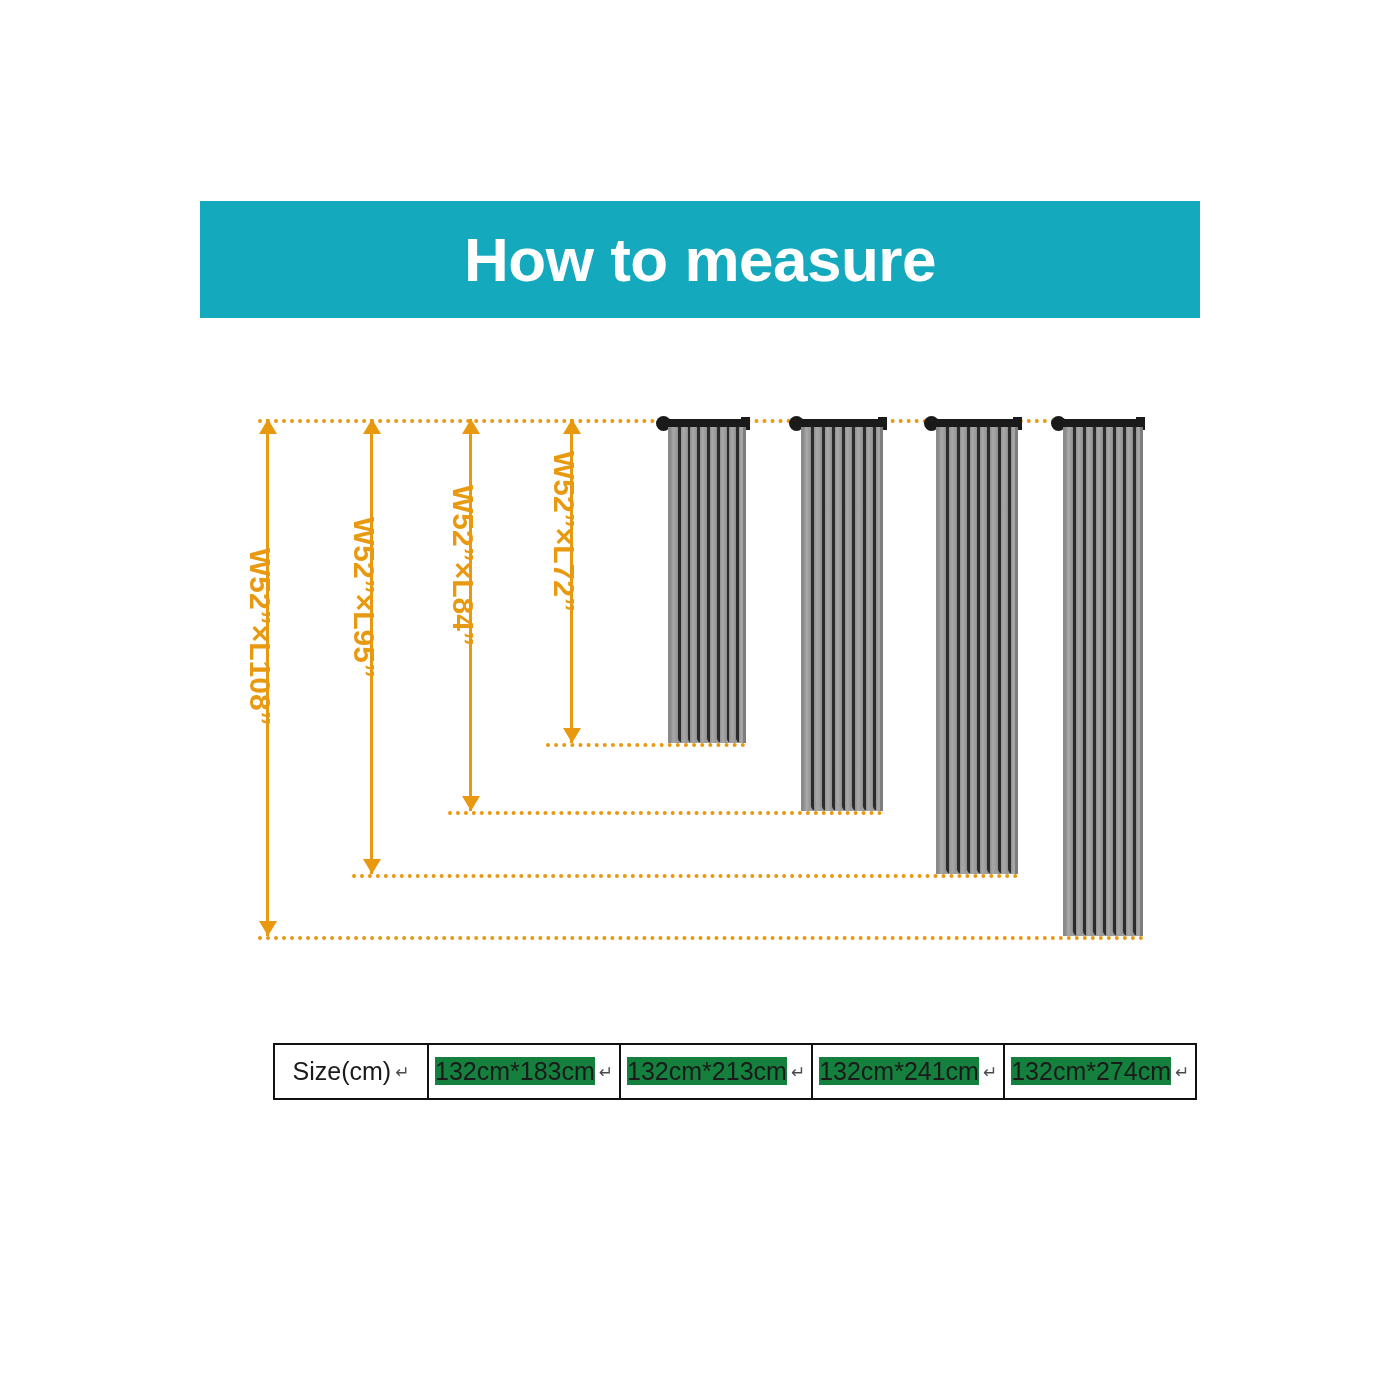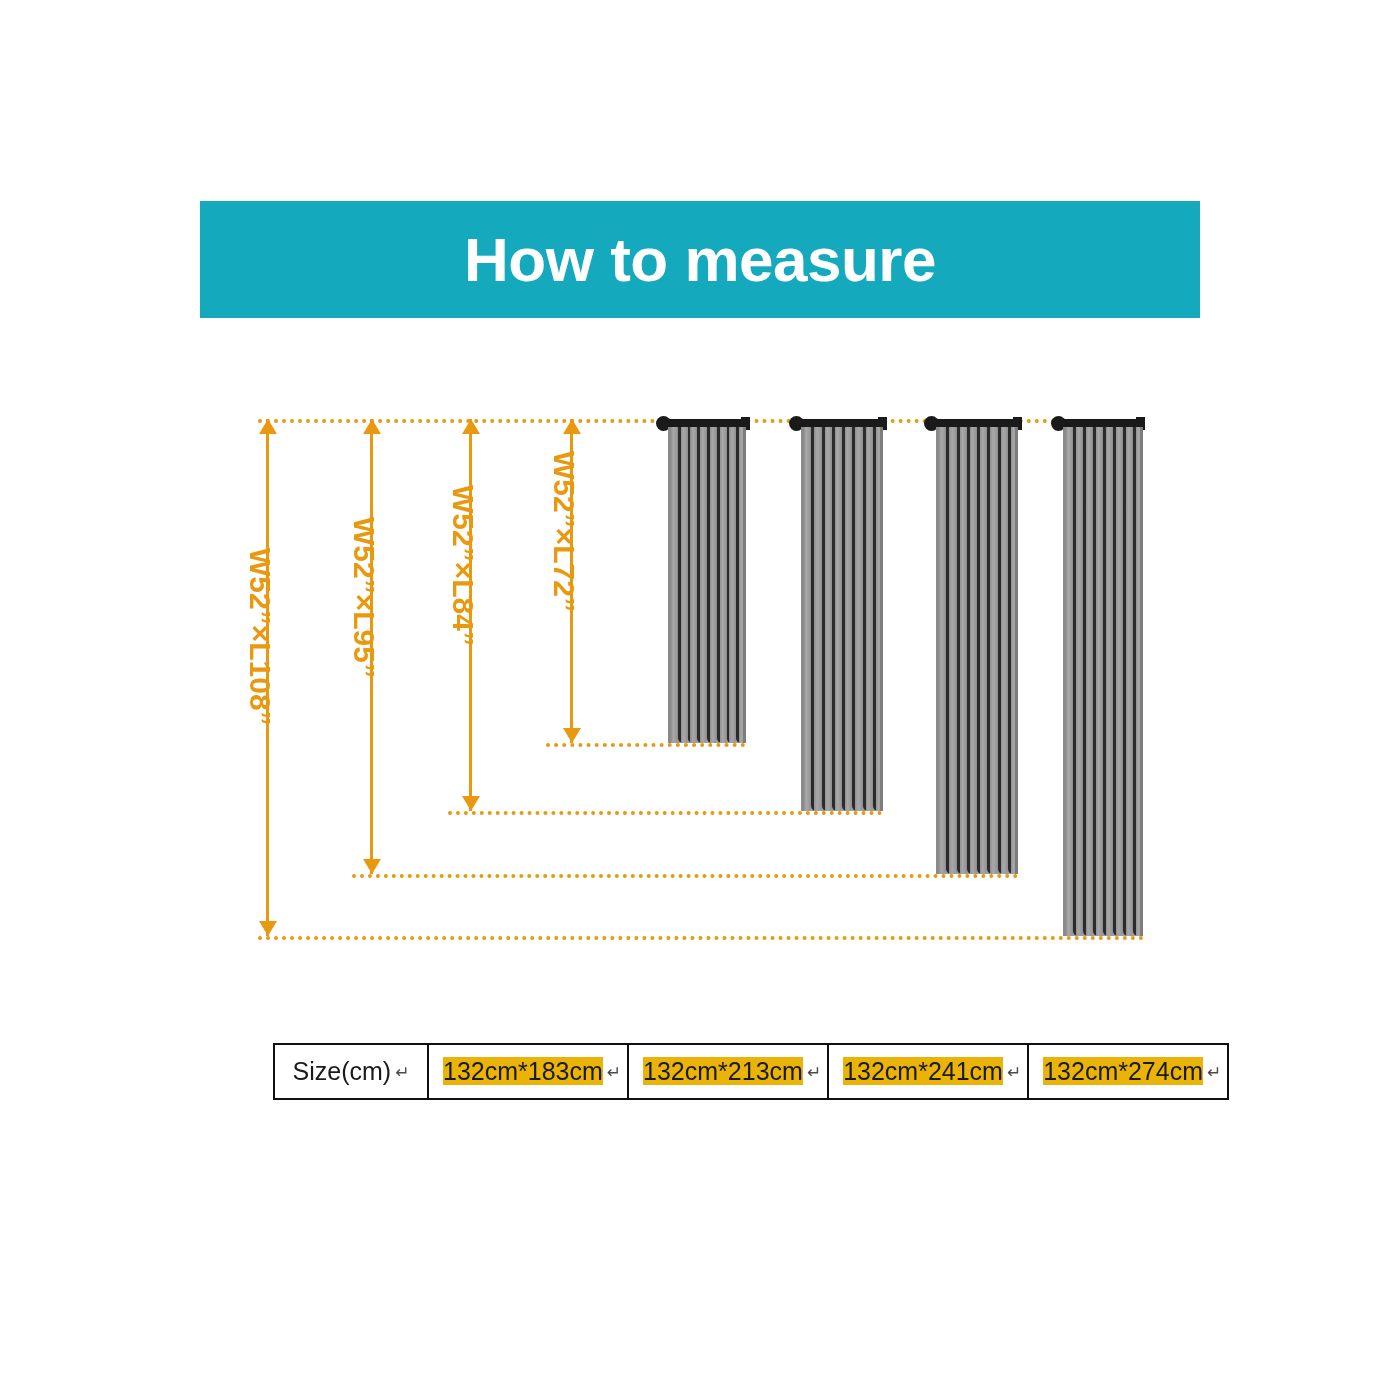--- a/index.html
+++ b/index.html
@@ -158,21 +158,21 @@
     white-space: nowrap;
   }
   #size-table td.label-col { width: 140px; font-weight: normal; }
   #size-table td.val-col   { width: 175px; }
   .ret-mark {
     color: #4a4a4a;
     font-size: 17px;
     vertical-align: 2px;
     margin-left: 4px;
   }
-  .cm-val { background: #eab308; margin-left: 8px; }
+  .cm-val { background: #15803d; }
 
   
   #watermark {
     position: absolute;
     left: 955px;
     top: 1158px;
     font-size: 40px;
     font-weight: bold;
     color: #fafafa;
     letter-spacing: 1px;

